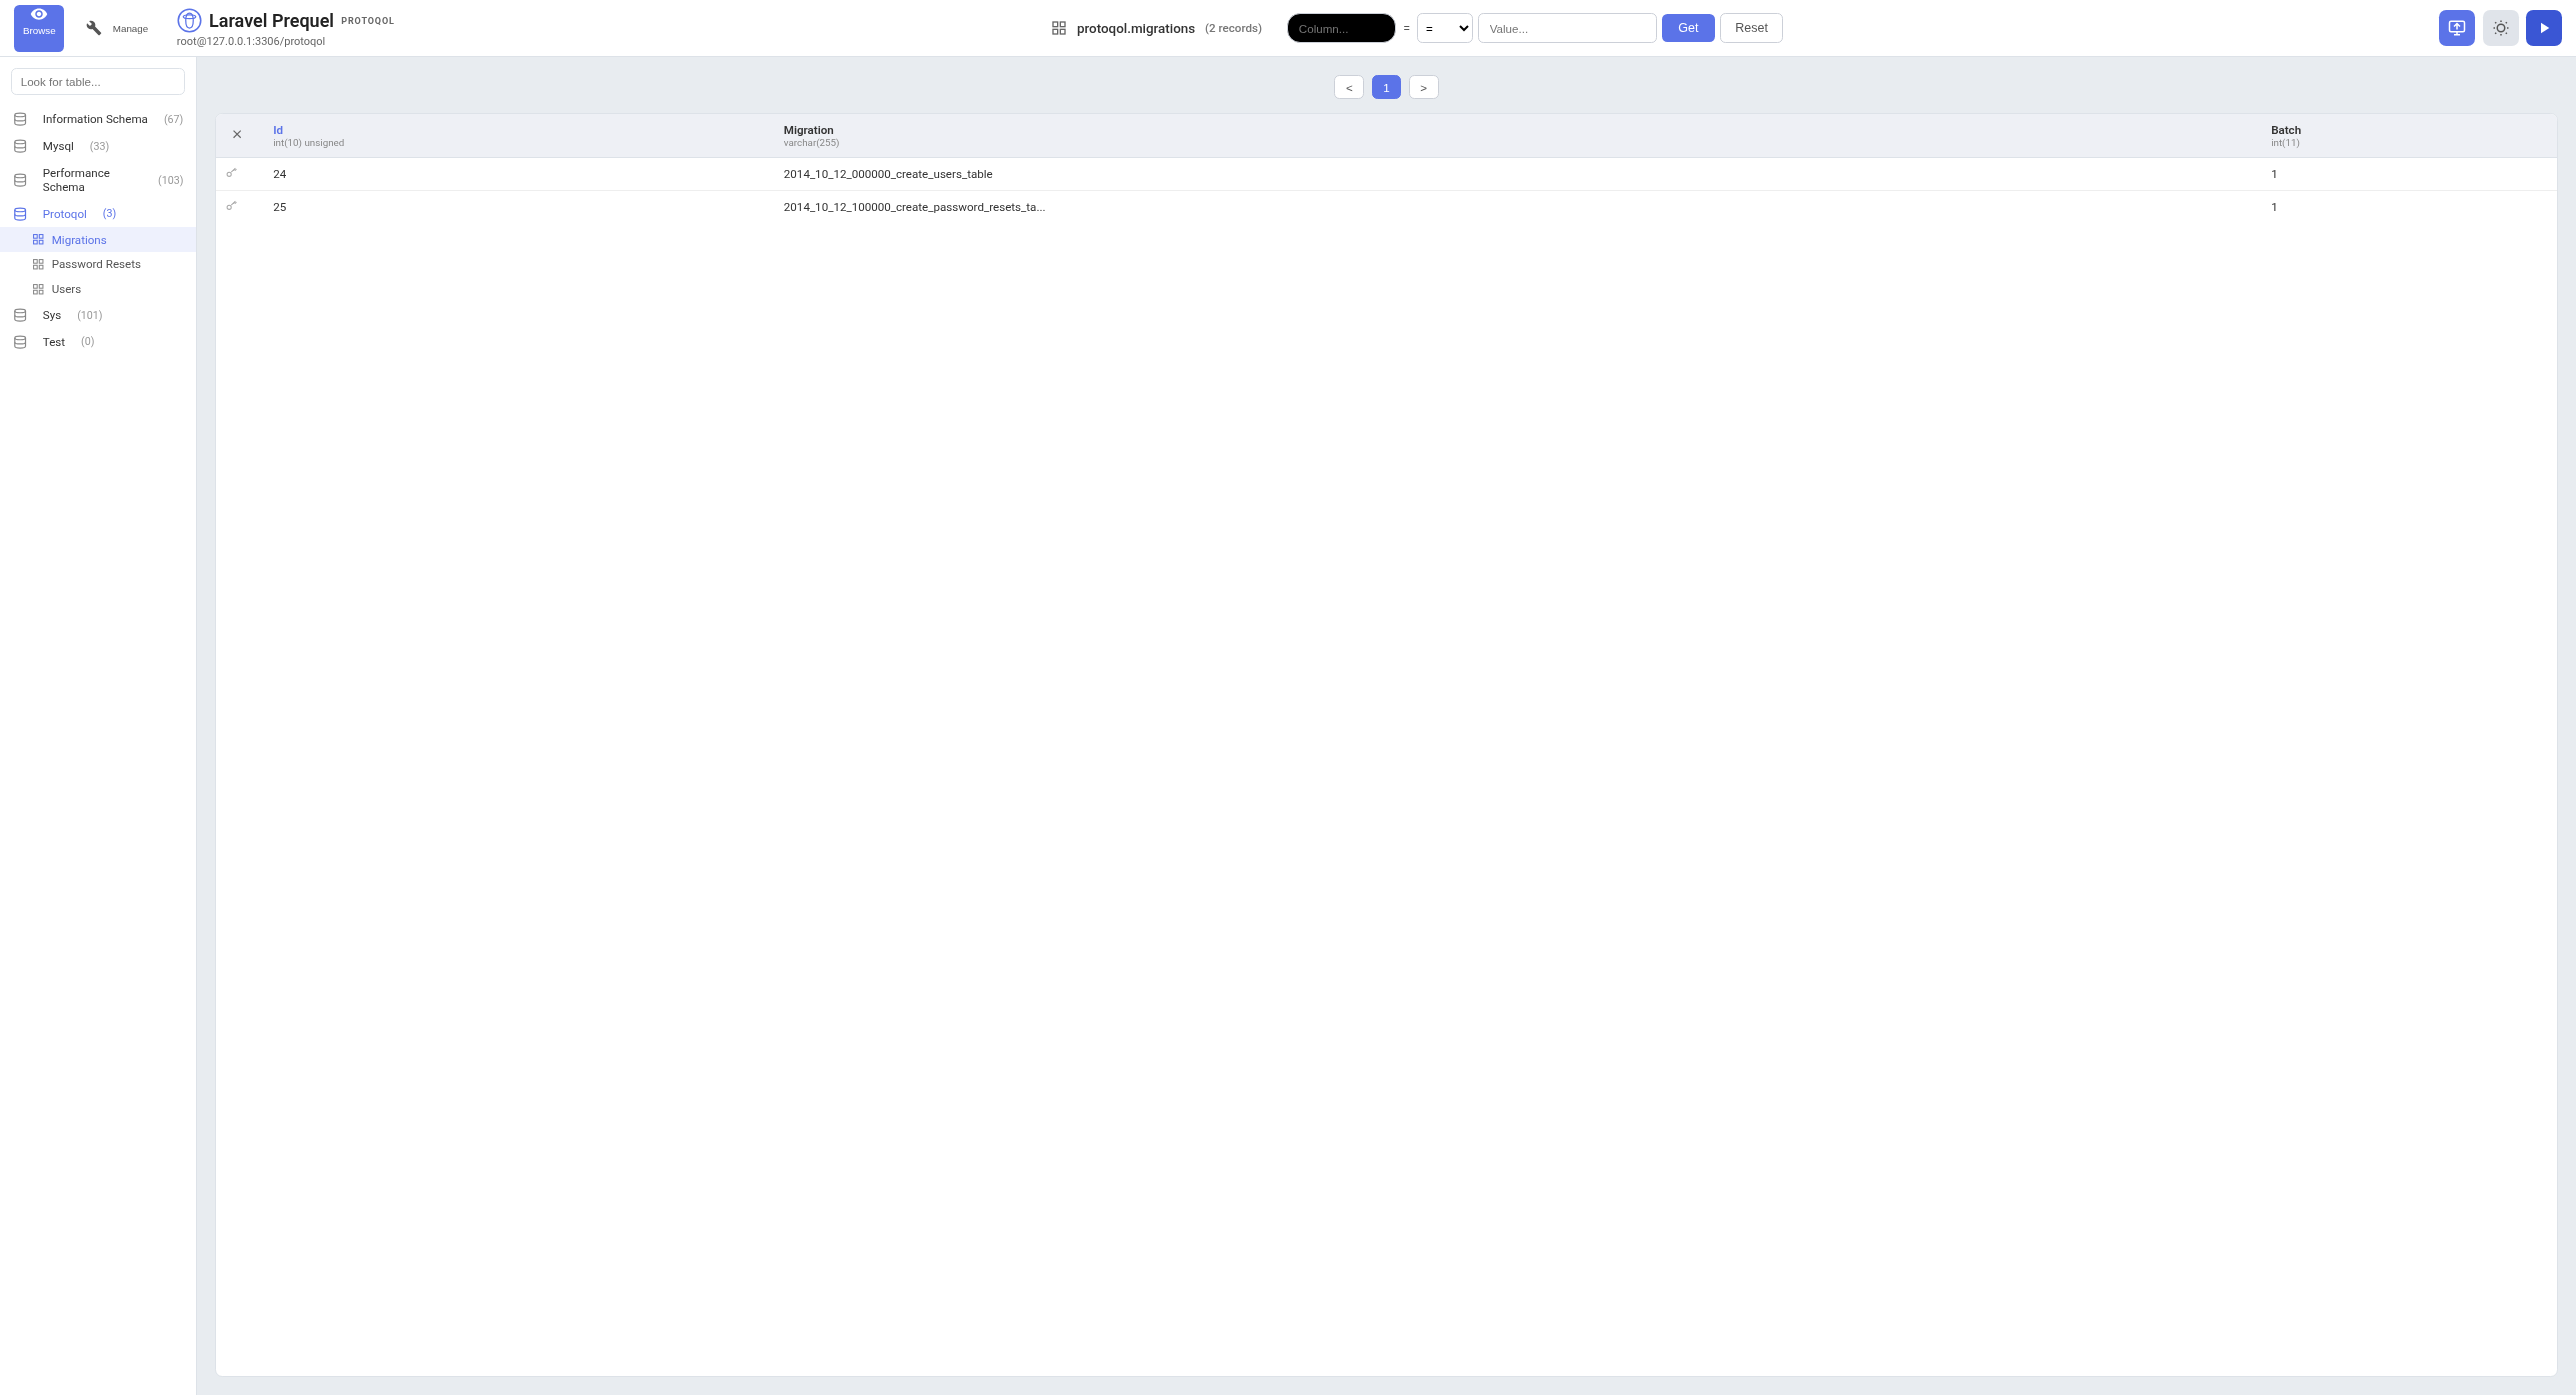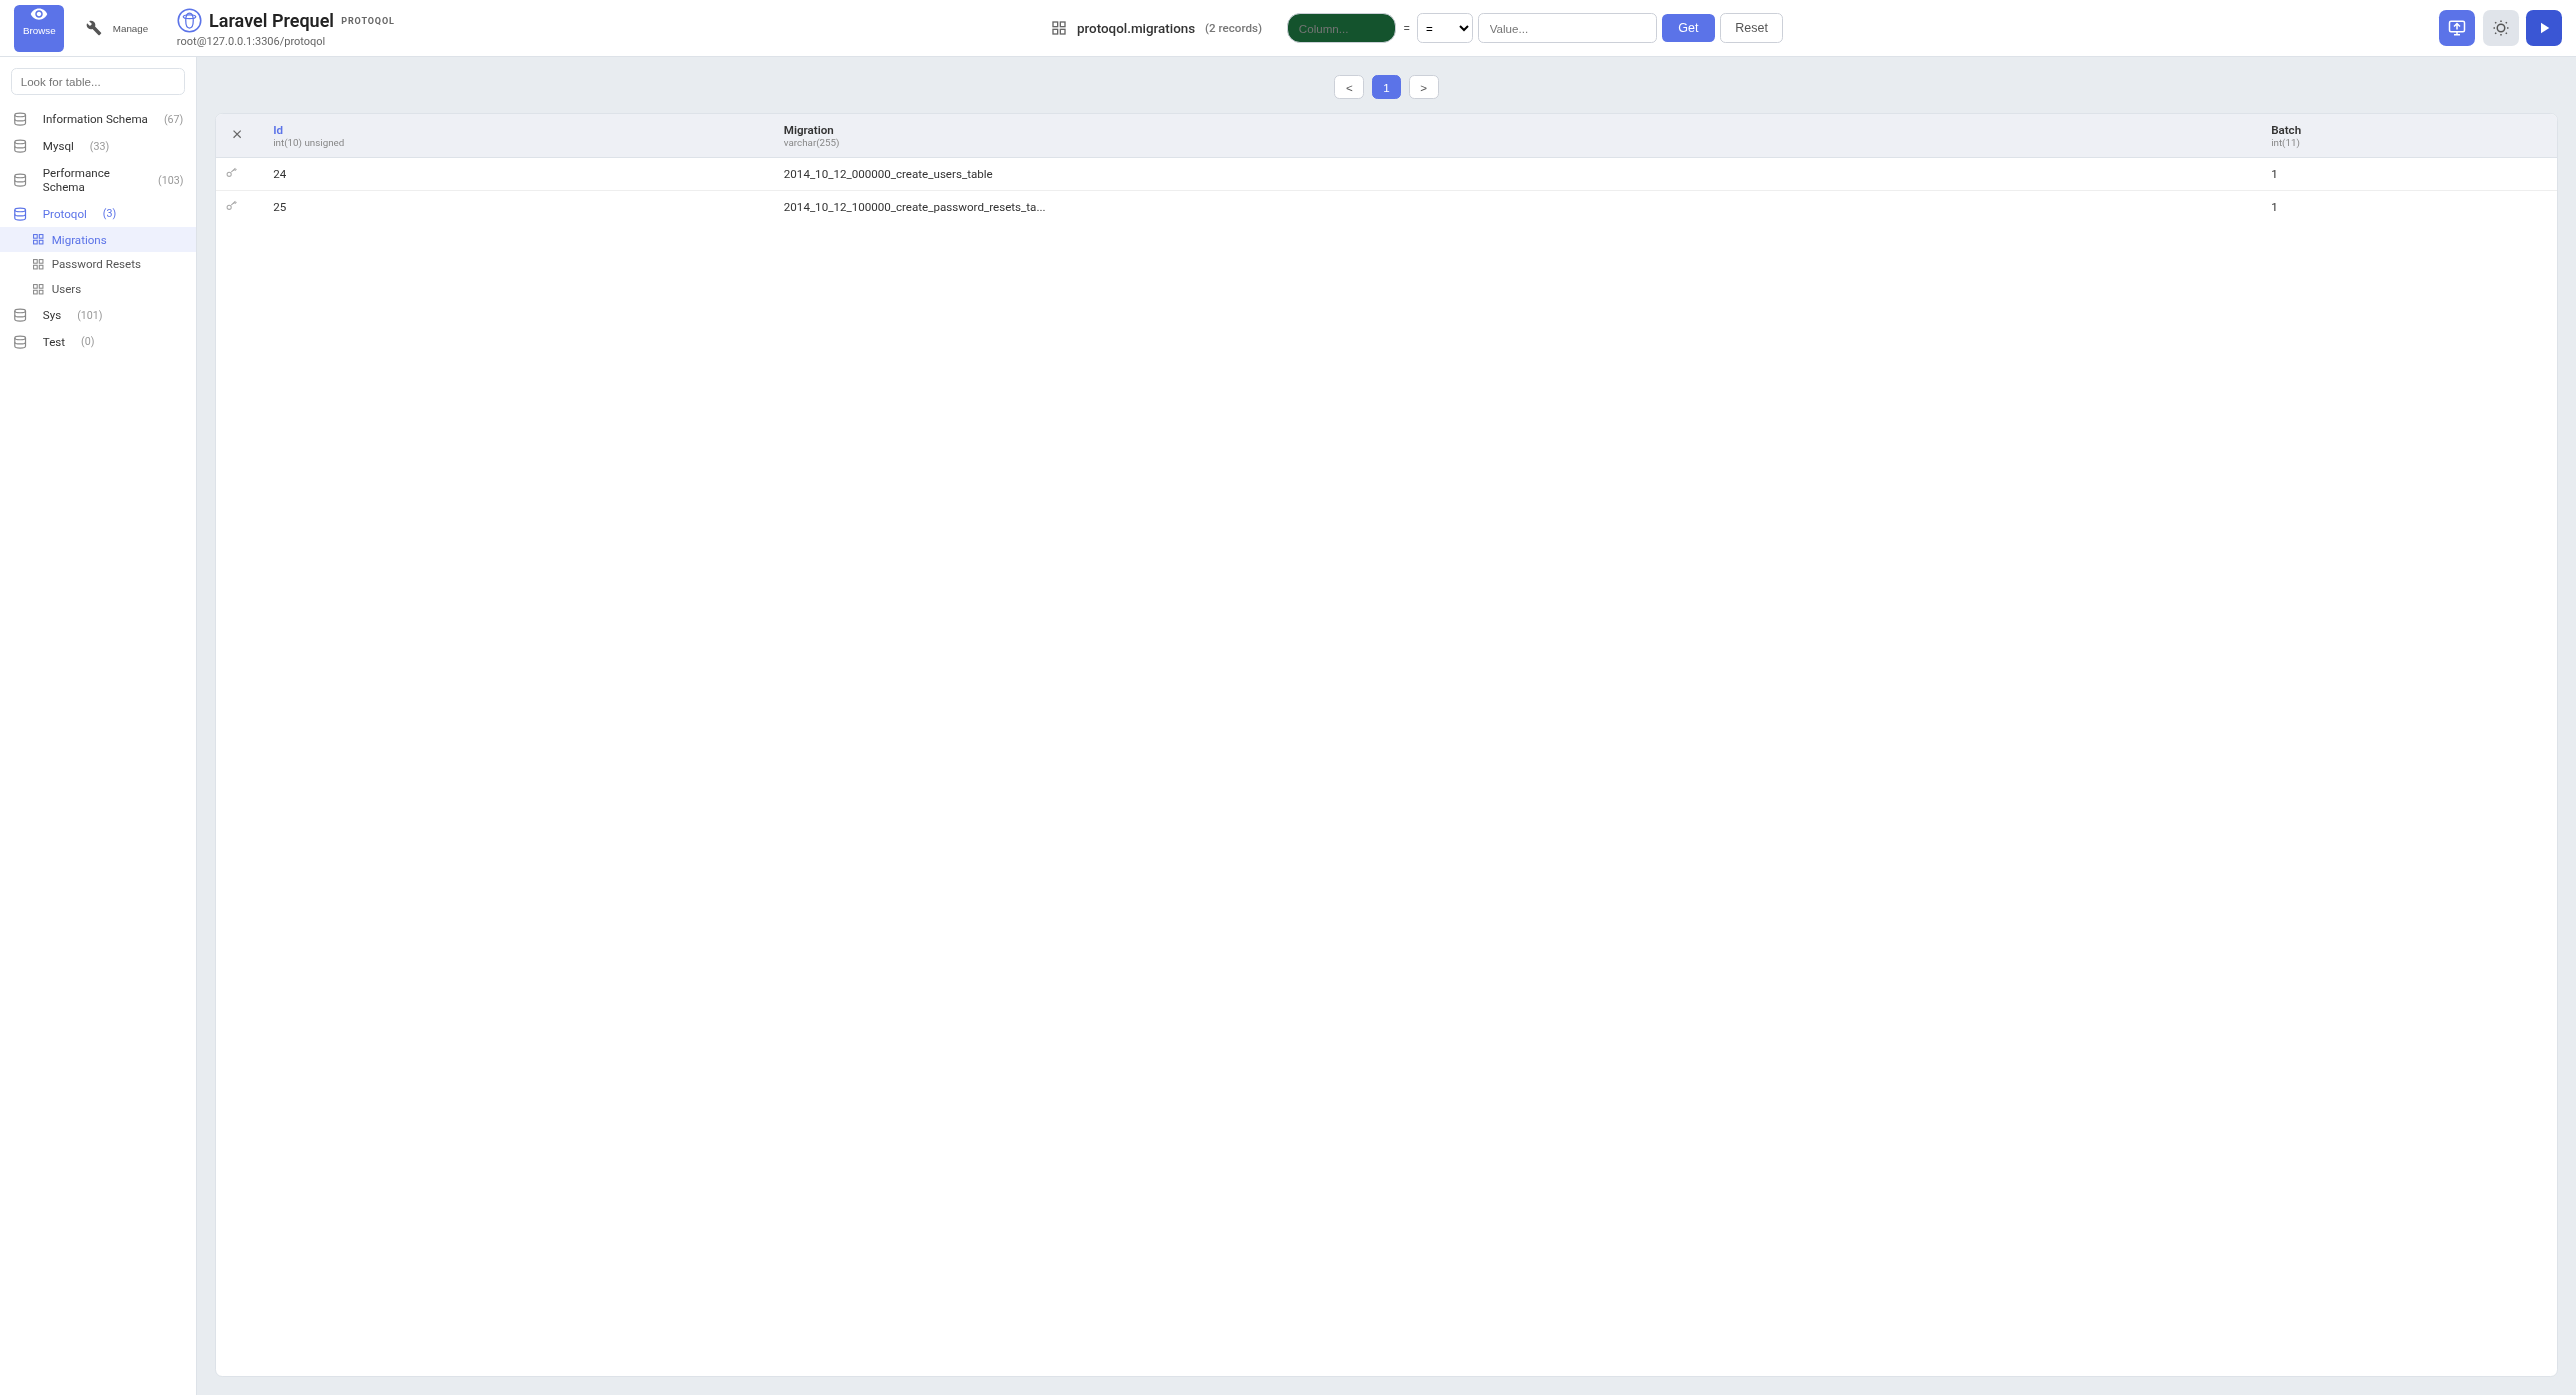--- a/index.html
+++ b/index.html
@@ -115,21 +115,21 @@
       gap: 5.4px;
       margin-left: 18px;
     }
 
     .filter-input {
       border: 0.9px solid #ccd0d8;
       border-radius: 13px;
       padding: 7.2px 10.7px;
       font-size: 11.6px;
       color: #999;
-      background: #14532d;
+      background: #000000;
       width: 109px;
       outline: none;
     }
 
     .equals-sign {
       color: #555;
       font-size: 12.5px;
       padding: 0 1.8px;
     }
 

